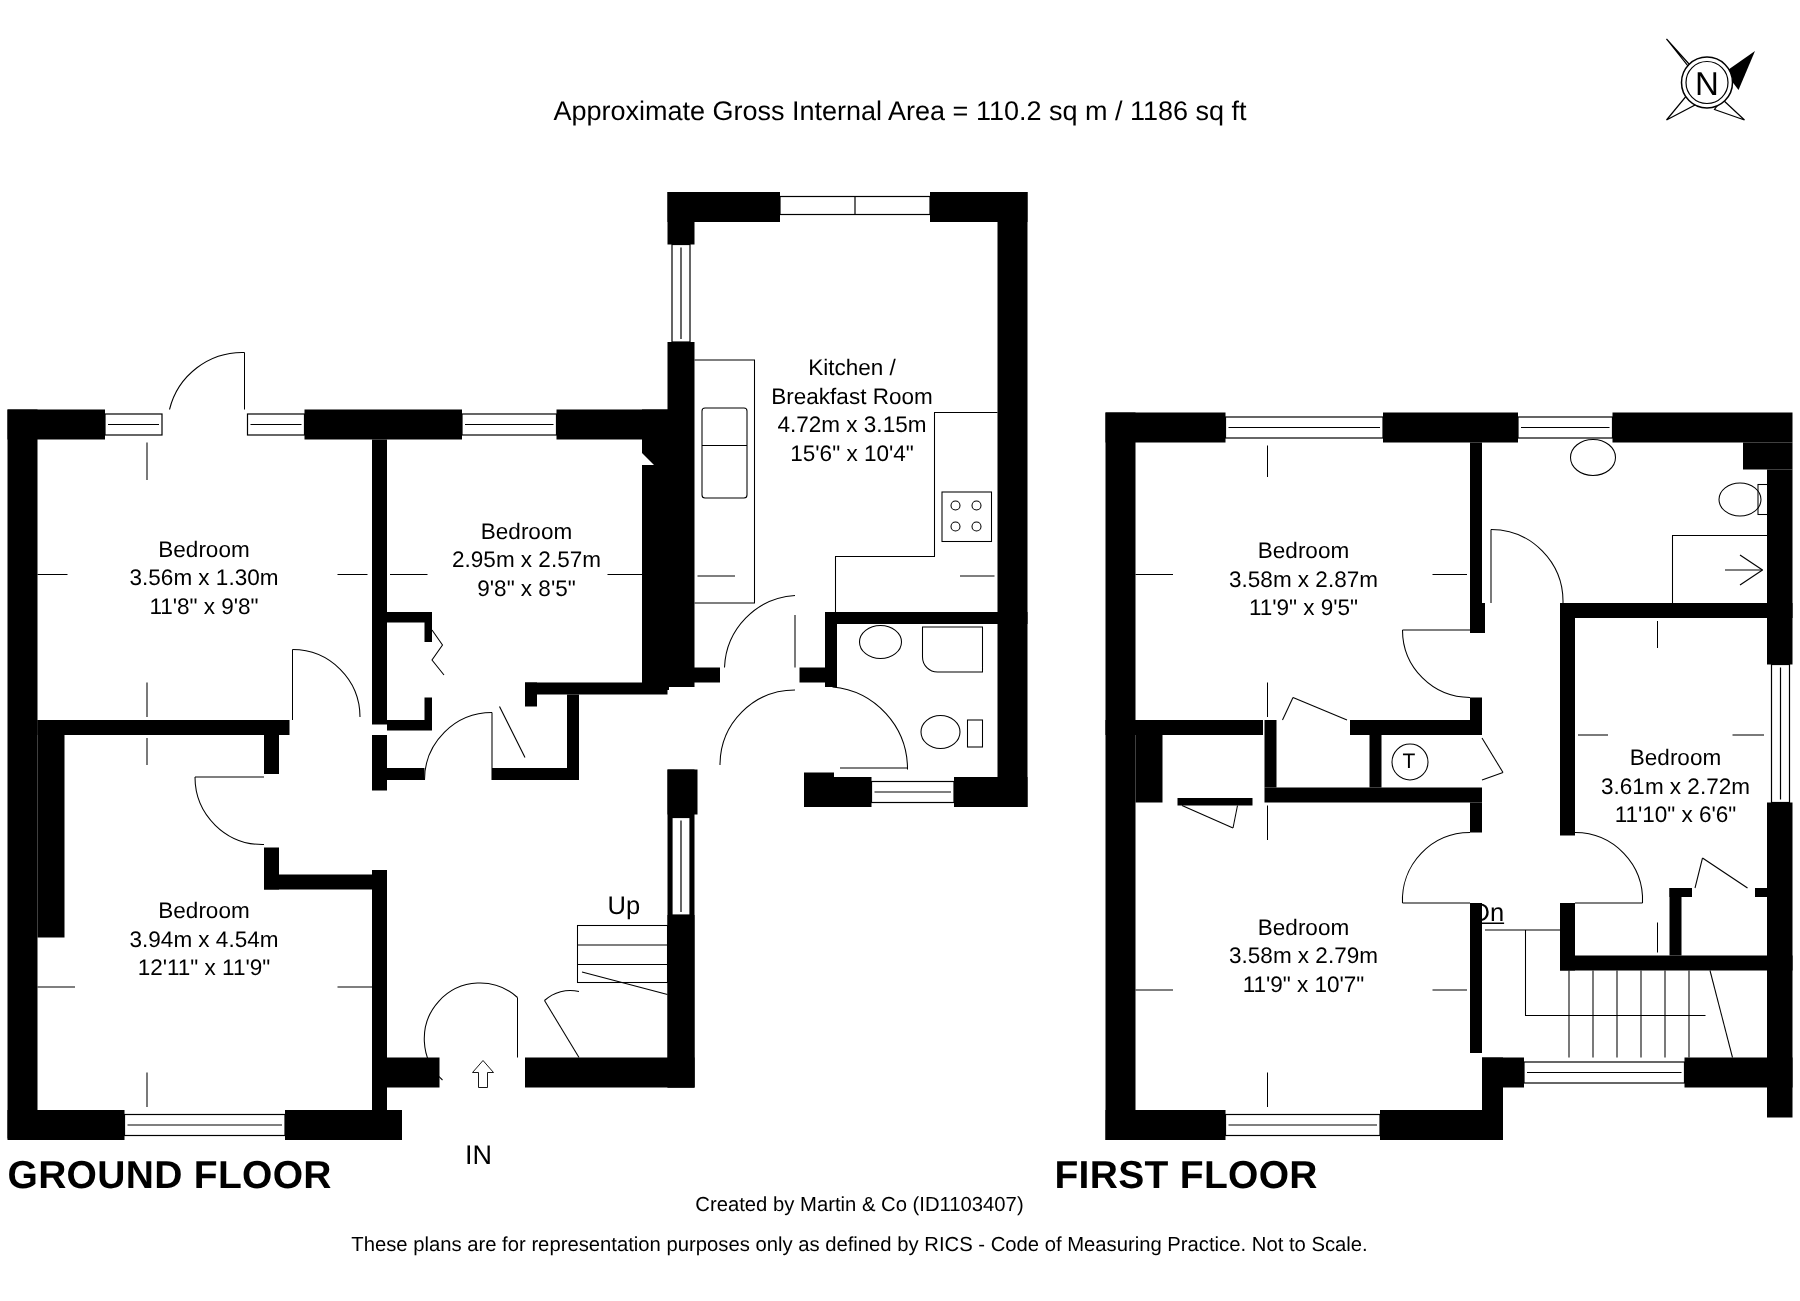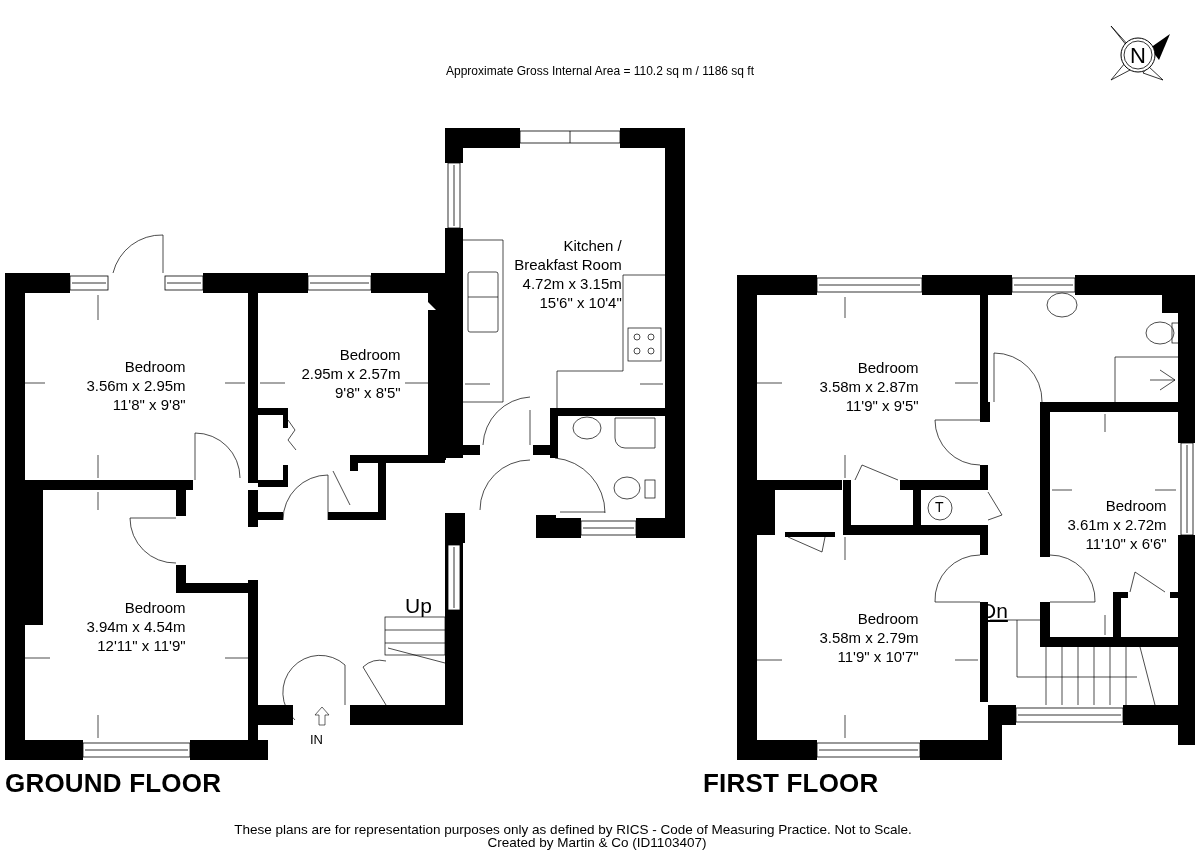--- a/index.html
+++ b/index.html
@@ -1,23 +1,23 @@
 <!DOCTYPE html>
 <html><head>
 <meta charset="utf-8">
 <style>
   html, body { margin:0; padding:0; background:#ffffff; }
   body { width:1200px; height:867px; position:relative; overflow:hidden; font-family:"Liberation Sans", sans-serif; color:#000; }
   .abs { position:absolute; }
-  .title { top:64px; left:0; width:1200px; text-align:center; font-size:12px; }
+  .title { top:64px; left:0; width:1200px; text-align:center; font-size:18px; }
   .floor-label { font-weight:bold; font-size:26px; top:768px; letter-spacing:0.2px; }
   .footer { left:0; width:1146px; text-align:center; font-size:13.5px; }
   svg.plan { position:absolute; left:0; top:0; }
-  .room-label { position:absolute; text-align:right; font-size:15px; line-height:19px; white-space:nowrap; transform:translateX(-50%); }
-  .small-label { position:absolute; font-size:21px; }
+  .room-label { position:absolute; text-align:center; font-size:15px; line-height:19px; white-space:nowrap; transform:translateX(-50%); }
+  .small-label { position:absolute; font-size:17px; }
 </style>
 </head>
 <body>
 
 <div class="abs title">Approximate Gross Internal Area = 110.2 sq m / 1186 sq ft</div>
 
 <svg class="plan" width="1200" height="867">
   <g>
     <polygon points="1111,26 1127,46 1138,56" fill="none" stroke="#000" stroke-width="0.8"></polygon>
     <polygon points="1170,34 1150,48 1159,60" fill="#000"></polygon>
@@ -256,41 +256,41 @@
       <line x1="845" y1="715" x2="845" y2="738"></line>
     <line x1="1052" y1="490" x2="1072" y2="490"></line>
       <line x1="1155" y1="490" x2="1176" y2="490"></line>
     <line x1="1105" y1="414" x2="1105" y2="432"></line>
       <line x1="1105" y1="615" x2="1105" y2="635"></line>
   </g>
 </svg>
 
 <div class="room-label" style="left:136px; top:357px;">
   <div>Bedroom</div>
-  <div>3.56m x 2.95m</div>
+  <div>3.56m x 1.30m</div>
   <div>11'8" x 9'8"</div>
 </div>
 <div class="room-label" style="left:351px; top:345px;">
   <div>Bedroom</div>
   <div>2.95m x 2.57m</div>
   <div>9'8" x 8'5"</div>
 </div>
 <div class="room-label" style="left:568px; top:236px;">
   <div>Kitchen /</div>
   <div>Breakfast Room</div>
   <div>4.72m x 3.15m</div>
   <div>15'6" x 10'4"</div>
 </div>
 <div class="room-label" style="left:136px; top:598px;">
   <div>Bedroom</div>
   <div>3.94m x 4.54m</div>
   <div>12'11" x 11'9"</div>
 </div>
 <div class="small-label" style="left:405px; top:594px;">Up</div>
-<div class="small-label" style="left:310px; top:732px; font-size:13px;">IN</div>
+<div class="small-label" style="left:310px; top:760px; font-size:18px;">IN</div>
 <svg class="plan" width="1200" height="867" style="pointer-events:none">
   <polygon points="322,707 315,715 319,715 319,725 325,725 325,715 329,715" fill="none" stroke="#000" stroke-width="0.6"></polygon>
 </svg>
 
 <div class="room-label" style="left:869px; top:358px;">
   <div>Bedroom</div>
   <div>3.58m x 2.87m</div>
   <div>11'9" x 9'5"</div>
 </div>
 <div class="room-label" style="left:1117px; top:496px;">
@@ -303,13 +303,13 @@
   <div>3.58m x 2.79m</div>
   <div>11'9" x 10'7"</div>
 </div>
 <div class="small-label" style="left:981px; top:599px;text-decoration:underline;">Dn</div>
 <div class="small-label" style="left:935px; top:499px; font-size:14px;">T</div>
 
 <div class="abs floor-label" style="left:5px;">GROUND FLOOR</div>
 <div class="abs floor-label" style="left:703px;">FIRST FLOOR</div>
 
 <div class="abs footer" style="top:822px;">These plans are for representation purposes only as defined by RICS - Code of Measuring Practice. Not to Scale.</div>
-<div class="abs footer" style="top:835px;padding-left:24px;">Created by Martin &amp; Co (ID1103407)</div>
+<div class="abs footer" style="top:795px;">Created by Martin &amp; Co (ID1103407)</div>
 
 </body></html>

